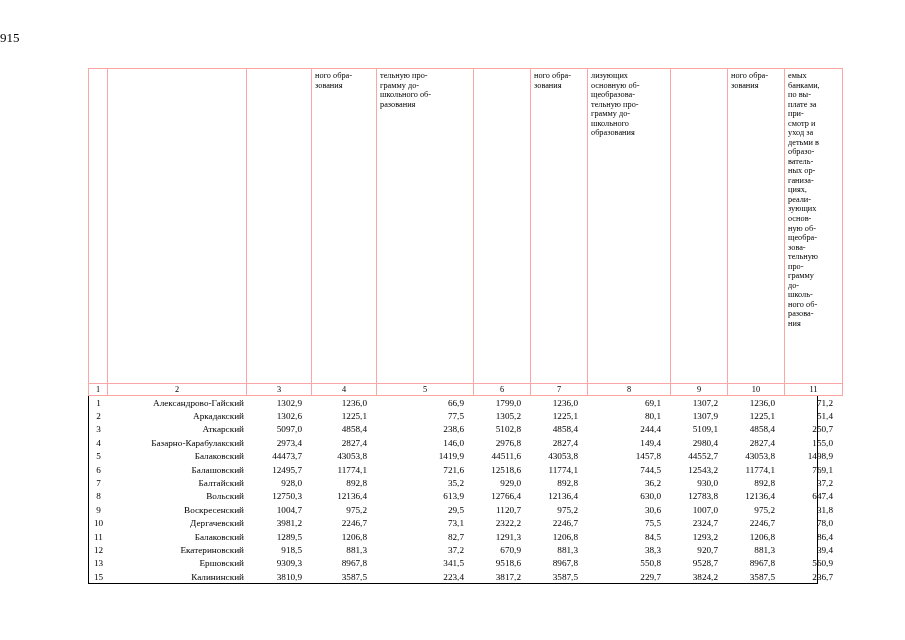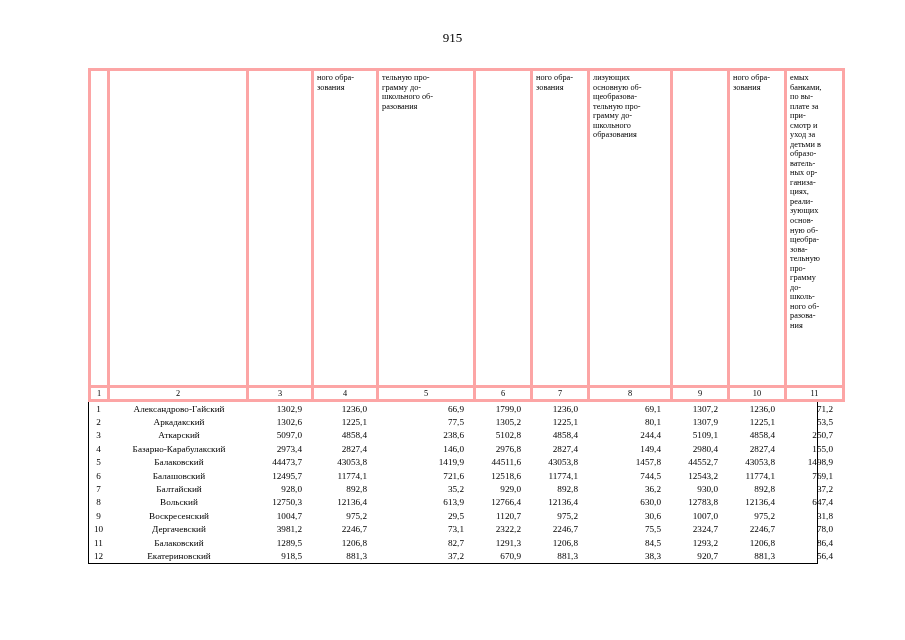--- a/index.html
+++ b/index.html
@@ -13,39 +13,38 @@
     font-family: "Liberation Serif", serif;
     color: #000000;
     position: relative;
     overflow: hidden;
   }
   .page-number {
     position: absolute;
     top: 30px;
     left: 0;
     width: 905px;
-    text-align: center;
     font-size: 13px;
     font-family: "Liberation Serif", serif;
   }
   .table-wrap {
     position: absolute;
     left: 88px;
     top: 68px;
     width: 730px;
   }
   table.main {
     border-collapse: collapse;
     table-layout: fixed;
     width: 730px;
     font-size: 8.3px;
     font-family: "Liberation Serif", serif;
   }
   table.main td {
-    border: 3px solid #fca5a5;
+    border: 1px solid #fca5a5;
     vertical-align: top;
     padding: 2px 3px 2px 3px;
     line-height: 1.12;
   }
   
   tr.head td {
     height: 310px;
     vertical-align: top;
   }
   tr.head td.empty {
@@ -62,21 +61,21 @@
   
   tr.data td {
     border: none;
     padding: 0 3px;
     height: 13.4px;
     font-size: 9.2px;
     vertical-align: middle;
     white-space: nowrap;
   }
   tr.data td.c-num { text-align: center; }
-  tr.data td.c-name { text-align: center; padding-left: 6px; }
+  tr.data td.c-name { text-align: right; padding-left: 6px; }
   tr.data td.c-val { text-align: right; padding-right: 10px; }
 
   
   .data-block {
     border-left: 1px solid #000;
     border-right: 1px solid #000;
     border-bottom: 1px solid #000;
     border-top: none;
   }
   table.data-table {
@@ -237,21 +236,21 @@
             <td class="c-num">2</td>
             <td class="c-name">Аркадакский</td>
             <td class="c-val">1302,6</td>
             <td class="c-val">1225,1</td>
             <td class="c-val">77,5</td>
             <td class="c-val">1305,2</td>
             <td class="c-val">1225,1</td>
             <td class="c-val">80,1</td>
             <td class="c-val">1307,9</td>
             <td class="c-val">1225,1</td>
-            <td class="c-val">53,5</td>
+            <td class="c-val">51,4</td>
           </tr>
           <tr class="data">
             <td class="c-num">3</td>
             <td class="c-name">Аткарский</td>
             <td class="c-val">5097,0</td>
             <td class="c-val">4858,4</td>
             <td class="c-val">238,6</td>
             <td class="c-val">5102,8</td>
             <td class="c-val">4858,4</td>
             <td class="c-val">244,4</td>
@@ -367,19 +366,45 @@
             <td class="c-num">12</td>
             <td class="c-name">Екатериновский</td>
             <td class="c-val">918,5</td>
             <td class="c-val">881,3</td>
             <td class="c-val">37,2</td>
             <td class="c-val">670,9</td>
             <td class="c-val">881,3</td>
             <td class="c-val">38,3</td>
             <td class="c-val">920,7</td>
             <td class="c-val">881,3</td>
-            <td class="c-val">56,4</td>
+            <td class="c-val">39,4</td>
+          </tr>
+          <tr class="data">
+            <td class="c-num">13</td>
+            <td class="c-name">Ершовский</td>
+            <td class="c-val">9309,3</td>
+            <td class="c-val">8967,8</td>
+            <td class="c-val">341,5</td>
+            <td class="c-val">9518,6</td>
+            <td class="c-val">8967,8</td>
+            <td class="c-val">550,8</td>
+            <td class="c-val">9528,7</td>
+            <td class="c-val">8967,8</td>
+            <td class="c-val">560,9</td>
+          </tr>
+          <tr class="data">
+            <td class="c-num">15</td>
+            <td class="c-name">Калининский</td>
+            <td class="c-val">3810,9</td>
+            <td class="c-val">3587,5</td>
+            <td class="c-val">223,4</td>
+            <td class="c-val">3817,2</td>
+            <td class="c-val">3587,5</td>
+            <td class="c-val">229,7</td>
+            <td class="c-val">3824,2</td>
+            <td class="c-val">3587,5</td>
+            <td class="c-val">236,7</td>
           </tr>
         </tbody>
     </table>
   </div>
 
 </div>
 
 </body></html>

